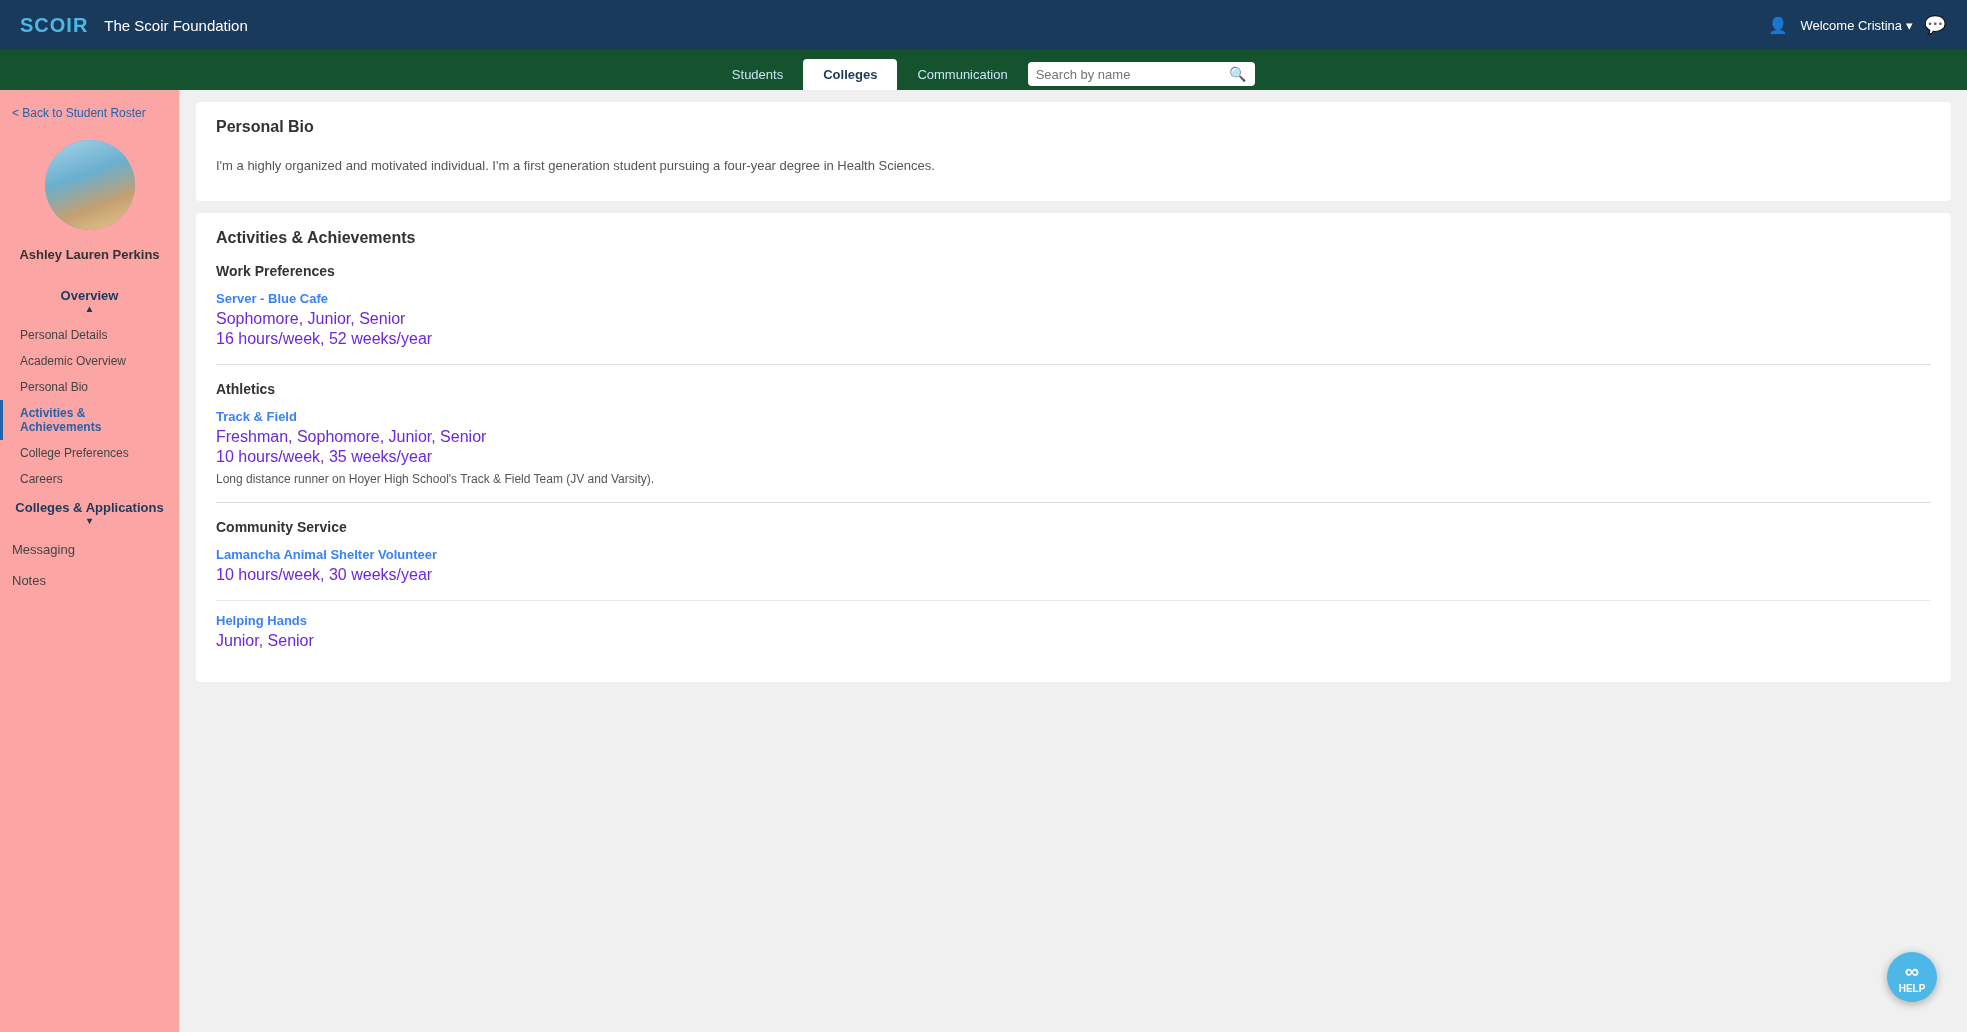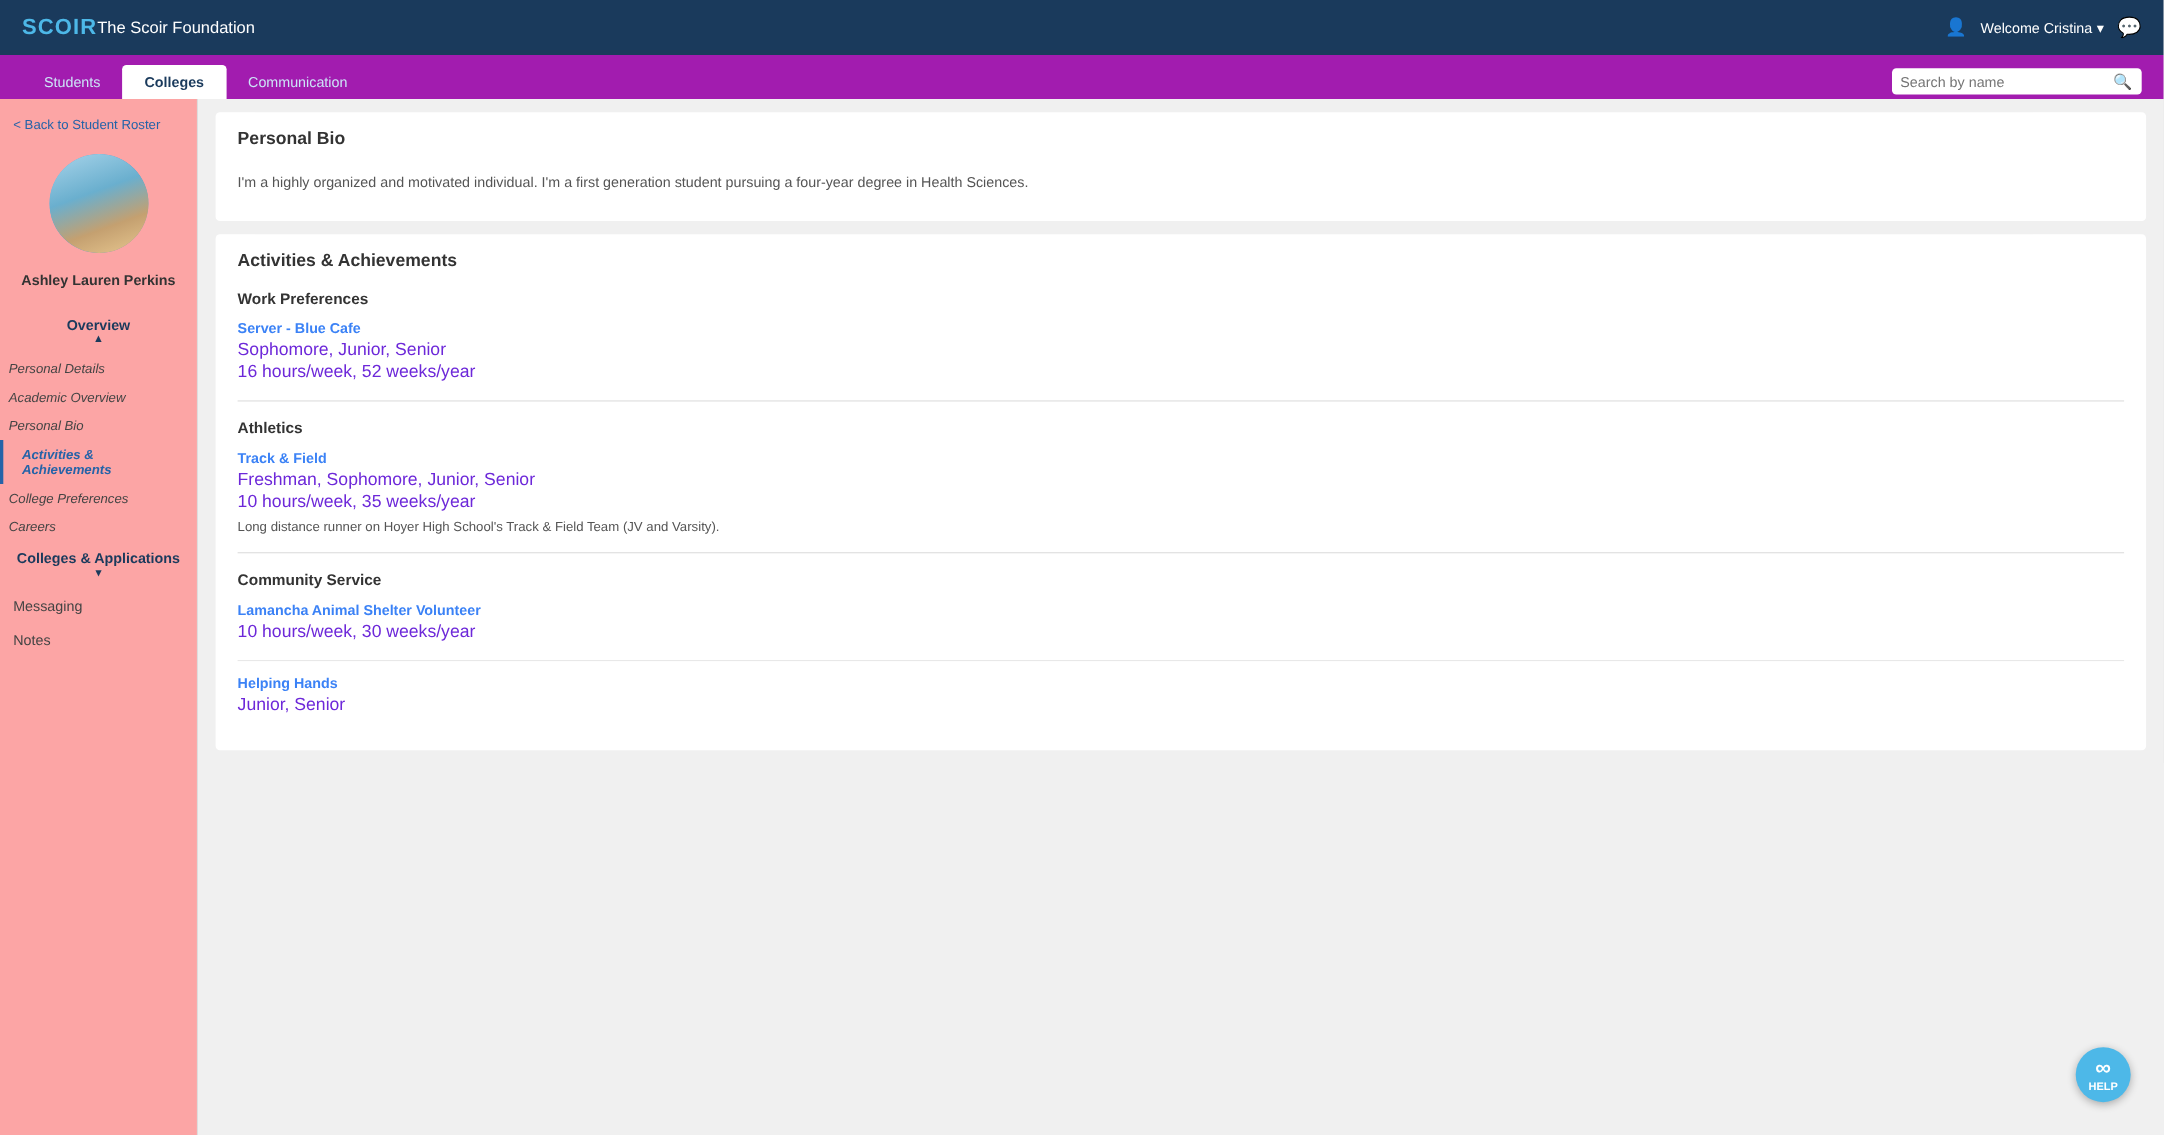--- a/index.html
+++ b/index.html
@@ -7,35 +7,35 @@
 
     
     .top-bar {
       background: #1a3a5c;
       height: 50px;
       display: flex;
       align-items: center;
       padding: 0 20px;
       justify-content: space-between;
     }
-    .top-bar-left { display: flex; align-items: center; }
+    .top-bar-left { display: flex; align-items: center; gap: 16px; }
     .logo { color: #4db8e8; font-weight: 900; font-size: 20px; letter-spacing: 1px; }
     .top-bar-title { color: #fff; font-size: 15px; }
     .top-bar-right { display: flex; align-items: center; gap: 12px; }
     .welcome-text { color: #fff; font-size: 13px; display: flex; align-items: center; gap: 4px; }
     .chat-icon { color: #fff; font-size: 18px; }
 
     
     .nav-bar {
-      background: #a21caf;
+      background: #14532d;
       height: 40px;
       display: flex;
       align-items: flex-end;
       padding: 0 20px;
-      justify-content: space-between;
+      justify-content: center;
     }
     .nav-tabs { display: flex; gap: 0; }
     .nav-tab {
       padding: 8px 20px;
       color: #cce4f7;
       font-size: 13px;
       cursor: pointer;
       border-bottom: 3px solid transparent;
       background: transparent;
       border: none;
@@ -122,25 +122,24 @@
       align-items: center;
       justify-content: space-between;
       padding: 8px 12px;
       font-size: 13px;
       font-weight: 600;
       color: #1a3a5c;
       cursor: pointer;
       flex-direction: column;
     }
     .sidebar-item {
-      padding: 6px 12px 6px 8px;
+      padding: 6px 12px 6px 20px;
       font-size: 12px;
       color: #444;
       cursor: pointer;
-      font-style: italic;
     }
     .sidebar-item.active {
       color: #2563a8;
       border-left: 3px solid #2563a8;
       padding-left: 17px;
       font-weight: 600;
     }
     .sidebar-top-item {
       padding: 8px 12px;
       font-size: 13px;

